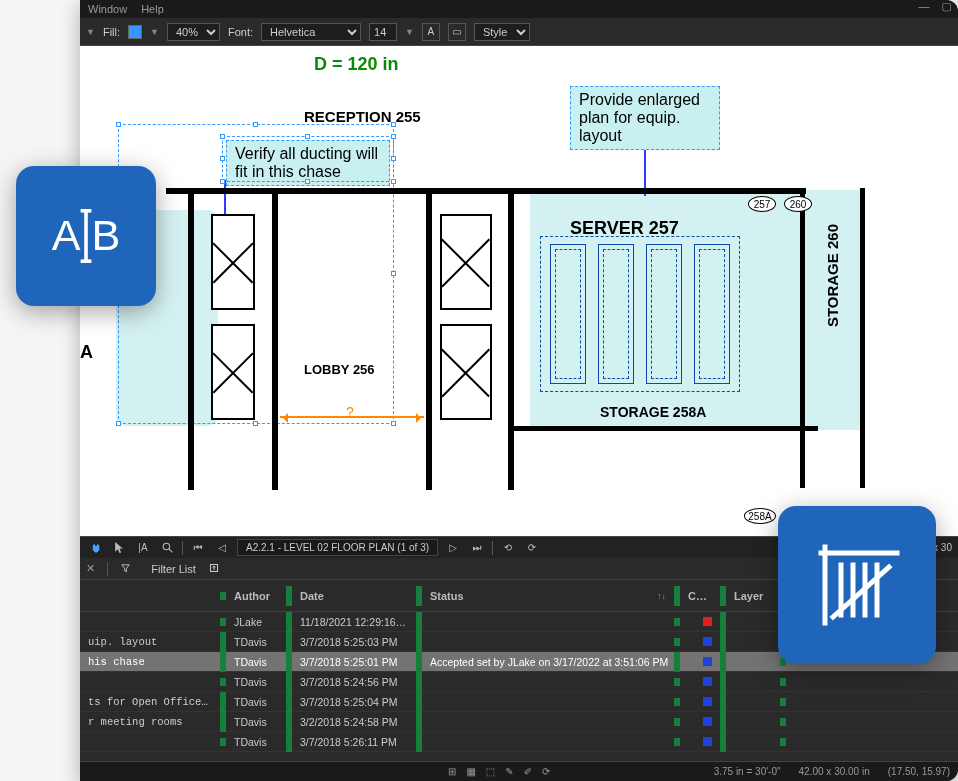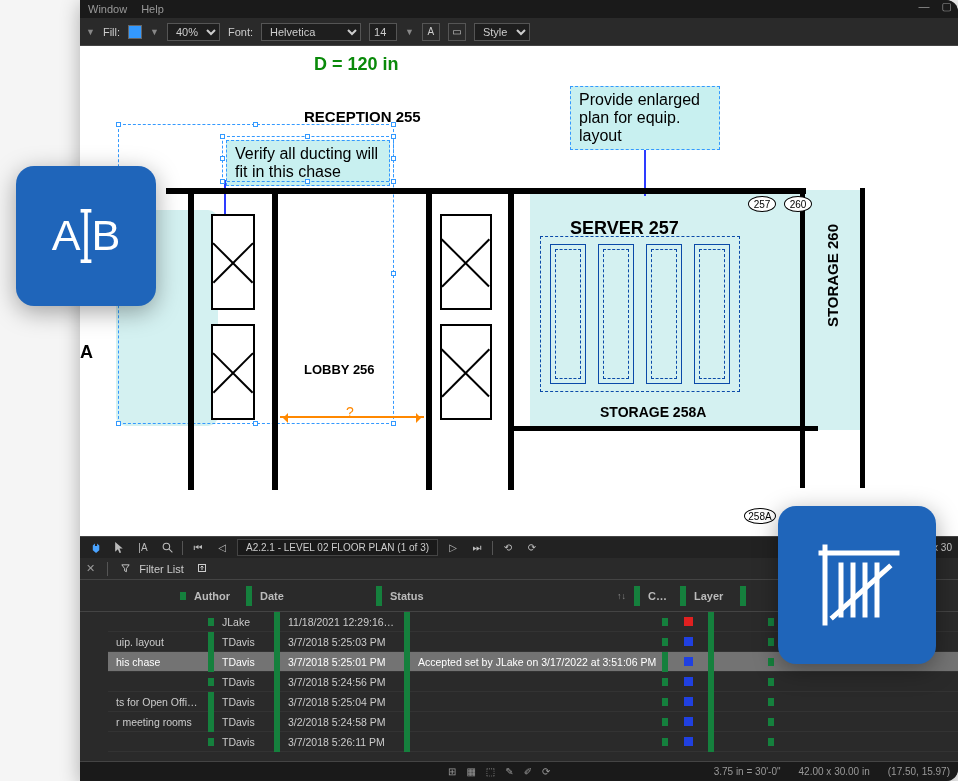--- a/index.html
+++ b/index.html
@@ -163,40 +163,40 @@
     position: absolute; left: 0; top: 558px;
     width: 878px; height: 203px;
     background: #2a2a2a;
     color: #ccc; font-size: 11px;
   }
   .panel-tabs {
     height: 22px; display: flex; align-items: center;
     border-bottom: 1px solid #444; padding: 0 6px; gap: 12px;
   }
   .panel-tabs .close { cursor: pointer; color: #999; }
-  .panel-tabs .filter { display: flex; align-items: center; gap: 8px; cursor: pointer; }
+  .panel-tabs .filter { display: flex; align-items: center; gap: 20px; cursor: pointer; }
   
   .table-head {
     height: 32px; display: flex; align-items: center;
     border-bottom: 1px solid #444; background: #2a2a2a;
     font-size: 11px; color: #bbb; font-weight: bold;
   }
   .col { padding: 4px 8px; border-right: 6px solid #15803d; overflow: hidden; text-overflow: ellipsis; white-space: nowrap; }
-  .col-subj { width: 106px; }
+  .col-subj { width: 146px; font-family: Liberation Mono, monospace; }
   .col-auth { width: 66px; }
   .col-date { width: 130px; }
   .col-status { width: 258px; display:flex; align-items:center; }
-  .col-color { width: 46px; text-align: center; }
+  .col-color { width: 46px; text-align: right; }
   .col-layer { width: 60px; }
   .sort-icon { margin-left: auto; font-size: 9px; color: #888; }
   
   .table-body { height: 145px; overflow-y: auto; }
   .trow {
     height: 20px; display: flex; align-items: center;
-    border-bottom: 1px solid #333; font-size: 10.5px; margin-left: 28px;
+    border-bottom: 1px solid #333; font-size: 10.5px;
   }
   .trow.selected { background: #737373; color: #fff; }
   .color-swatch { display: inline-block; width: 9px; height: 9px; }
   .color-red { background: #e02020; }
   .color-blue { background: #2040e0; }
   
   
   .status-bar {
     position: absolute; left: 0; bottom: 0;
     width: 878px; height: 20px;

